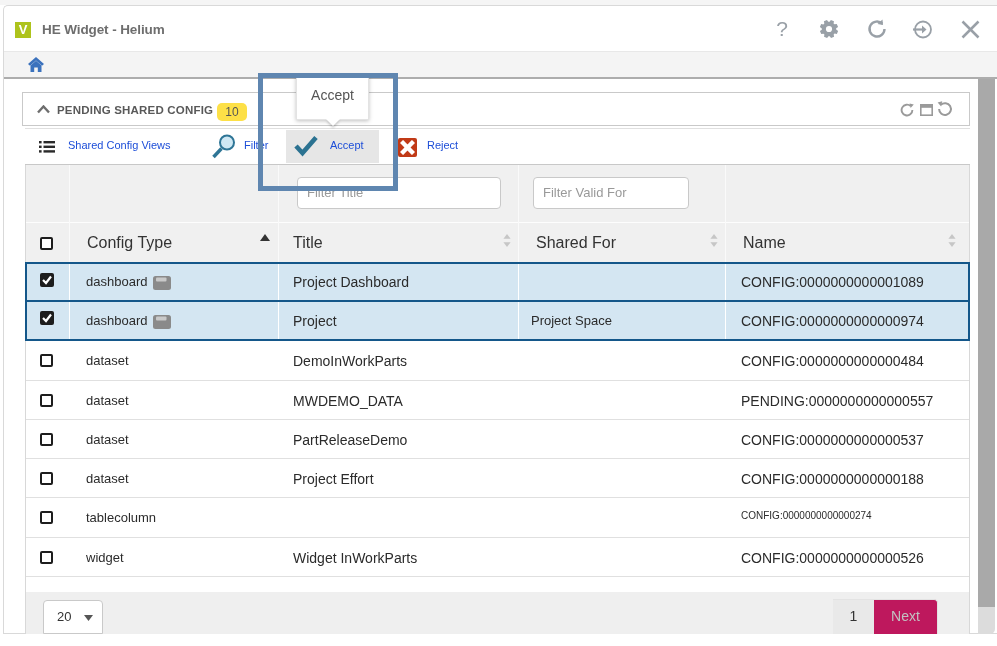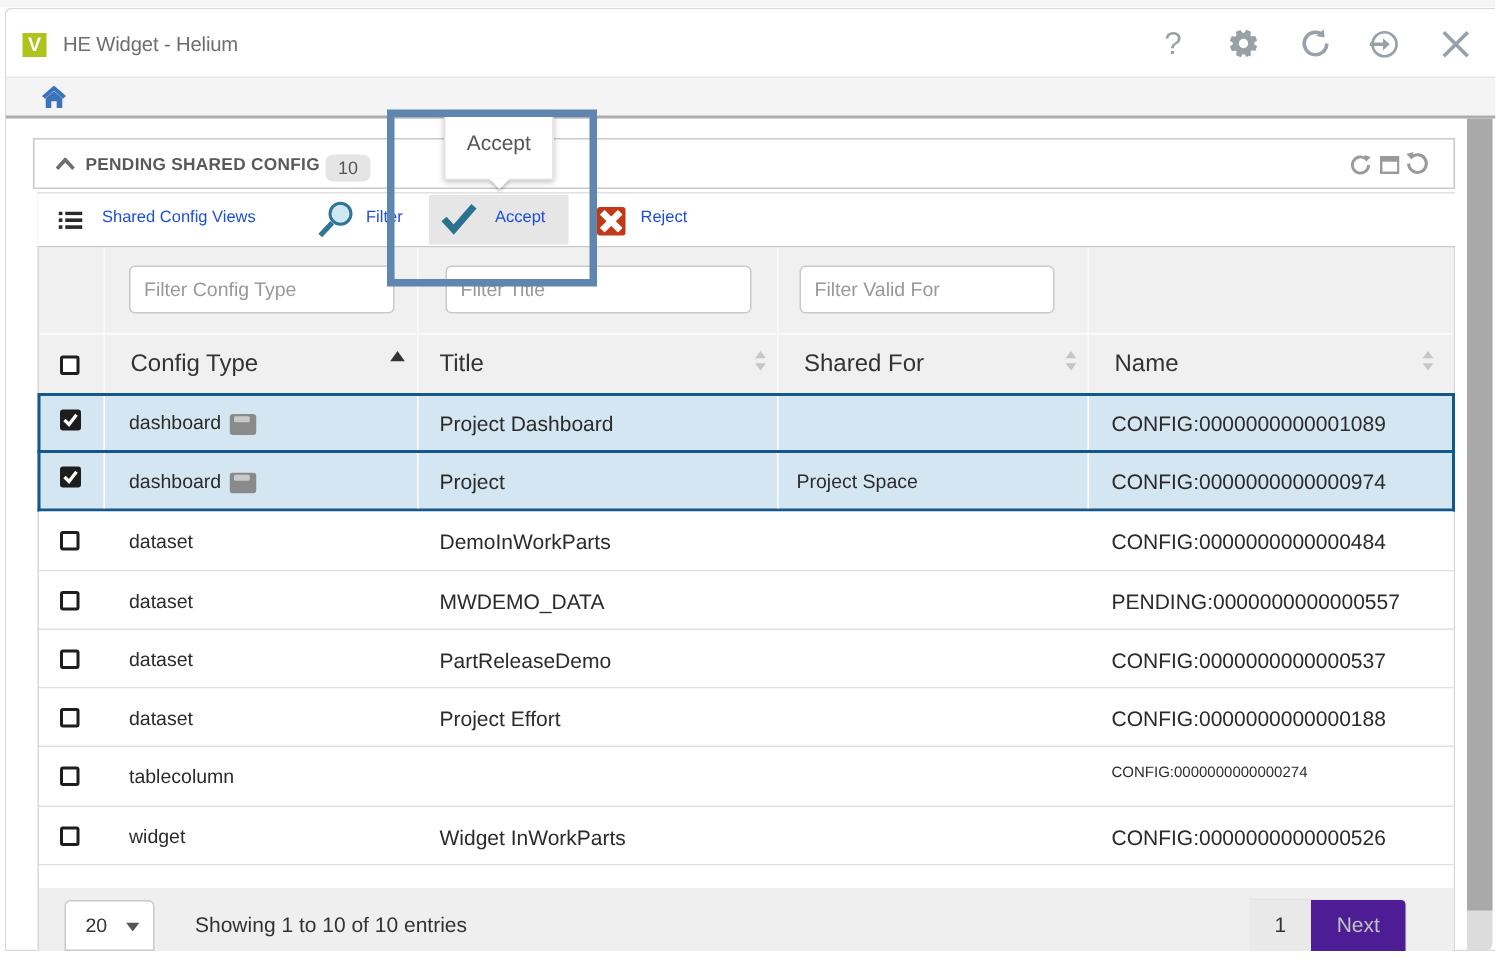--- a/index.html
+++ b/index.html
@@ -6,31 +6,31 @@
   html,body { width:997px; height:646px; overflow:hidden; background:#fff;
     font-family:"Liberation Sans", sans-serif; }
   .abs { position:absolute; }
   #page { position:relative; width:997px; height:646px; background:#fff; }
   .topstrip { left:0; top:0; width:997px; height:5px; background:#f5f5f5; }
   .dialog { left:3px; top:5px; width:994px; height:629px; background:#fff;
     border:1px solid #d9d9d9; border-right:none; border-radius:5px 0 0 0; }
   
   .logo { left:15px; top:22px; width:16px; height:16px; background:#aec31c;
     color:#fff; font-weight:bold; font-size:13px; text-align:center; line-height:16px; }
-  .title { left:42px; top:22px; font-size:13.5px; font-weight:normal; color:#6e6e6e; letter-spacing:-0.1px; }
+  .title { left:42px; top:22px; font-size:13.5px; font-weight:bold; color:#6e6e6e; letter-spacing:-0.1px; }
   
   .homebar { left:4px; top:51px; width:993px; height:28px; background:#f4f4f4;
     border-top:1px solid #e8e8e8; border-bottom:2px solid #adadad; }
   
   .sbtrack { left:978px; top:79px; width:17px; height:555px; background:#dcdcdc; border-radius:0 0 5px 0;}
   .sbthumb { left:978px; top:79px; width:17px; height:528px; background:#a9a9a9; }
   
   .phead { left:22px; top:92px; width:948px; height:34px; background:#fff; border:1px solid #c9c9c9; }
   .ph-title { left:57px; top:104px; font-size:11.5px; font-weight:bold; color:#595959; letter-spacing:.2px; }
-  .badge { left:217px; top:103px; width:30px; height:18px; background:#e5e5e5; border-radius:5px;
+  .badge { left:217px; top:103px; width:30px; height:18px; background:#fde047; border-radius:5px;
     color:#555; font-size:12px; text-align:center; line-height:18px; }
   
   .tablebox { left:25px; top:128px; width:945px; height:506px; background:#fff;
     border-left:1px solid #d8d8d8; border-right:1px solid #d8d8d8; }
   .toolbar { left:25px; top:128px; width:945px; height:37px; background:#fff; border-top:1px solid #e0e0e0; border-bottom:1px solid #c8c8c8; }
   .tb-text { top:139px; font-size:11px; color:#1d4ed8; }
   .acceptbg { left:286px; top:130px; width:93px; height:33px; background:#e6e6e6; }
   .rejicon { left:398px; top:138px; width:19px; height:19px; background:#c13a17; border-radius:2px; }
   .filterrow { left:26px; top:165px; width:943px; height:57px; background:#f0f0f0; }
   .finput { top:177px; height:32px; background:#fff; border:1px solid #c9c9c9; border-radius:4px;
@@ -50,21 +50,21 @@
   
   .gap { left:26px; top:577px; width:943px; height:15px; background:#fff; }
   .footer { left:26px; top:592px; width:943px; height:42px; background:#efefef; }
   .lensel { left:43px; top:600px; width:60px; height:34px; background:#fff; border:1px solid #c9c9c9;
     border-radius:4px 4px 0 0; font-size:13px; color:#333; }
   .showing { left:130px; top:608px; font-size:14px; color:#333; }
   .pgprev { left:749px; top:599px; width:84px; height:35px; background:#fff; border:1px solid #e3e3e3;
     border-bottom:none; border-radius:4px 0 0 0; color:#c2c2c2; font-size:14px; text-align:center; line-height:33px; }
   .pgone { left:833px; top:599px; width:41px; height:35px; background:#e9e9e9; border-top:1px solid #e3e3e3;
     color:#333; font-size:14px; text-align:center; line-height:33px; }
-  .pgnext { left:874px; top:599px; width:64px; height:35px; background:#4c1d95; border:1px solid #e3e3e3;
+  .pgnext { left:874px; top:599px; width:64px; height:35px; background:#be185d; border:1px solid #e3e3e3;
     border-bottom:none; border-left:none; border-radius:0 4px 0 0; color:#c2c2c2; font-size:14px;
     text-align:center; line-height:33px; }
   
   .tooltip { left:296px; top:76px; width:73px; height:44px; background:#fff;
     box-shadow:0 1px 4px rgba(0,0,0,.25); font-size:14px; color:#555; text-align:center; line-height:37px; z-index:30; border:1px solid #e3e3e3; }
   .tooltiparrow { left:326px; top:119px; z-index:30; width:0; height:0;
     border-left:7px solid transparent; border-right:7px solid transparent; border-top:7px solid #fff;
     filter:drop-shadow(0 2px 1px rgba(0,0,0,.2)); }
   .frame { left:258px; top:73px; width:140px; height:118px; border:5px solid #5f86b0; z-index:40; }
 </style>
@@ -159,23 +159,22 @@
       <line x1="13.5" y1="1.5" x2="1.5" y2="13.5"></line>
     </g>
   </svg>
   <div class="abs tb-text" style="left:427px">Reject</div>
 
   <div class="abs filterrow"></div>
   <div class="abs fsep" style="left:69px"></div>
   <div class="abs fsep" style="left:278px"></div>
   <div class="abs fsep" style="left:518px"></div>
   <div class="abs fsep" style="left:725px"></div>
-  <div class="abs finput" style="left:86px;width:177px">Filter Config Type</div>
   <div class="abs finput" style="left:297px;width:204px">Filter Title</div>
-  <div class="abs finput" style="left:533px;width:170px">Filter Valid For</div>
+  <div class="abs finput" style="left:533px;width:156px">Filter Valid For</div>
 
   <div class="abs headrow"></div>
   <div class="abs hsep" style="left:69px"></div>
   <div class="abs hsep" style="left:278px"></div>
   <div class="abs hsep" style="left:518px"></div>
   <div class="abs hsep" style="left:725px"></div>
   <div class="abs cbx" style="left:40px;top:237px"></div>
   <div class="abs hdr" style="left:87px">Config Type</div>
   <svg class="abs" style="left:260px;top:234px" width="10" height="7" viewBox="0 0 10 7">
     <path d="M5 0 L10 7 L0 7 Z" fill="#333"></path>
@@ -263,20 +262,19 @@
     </div>
 
   <div class="abs gap"></div>
   <div class="abs footer"></div>
   <div class="abs lensel">
       <span style="position:absolute;left:13px;top:8px">20</span>
     <svg style="position:absolute;left:40px;top:14px" width="9" height="6" viewBox="0 0 9 6">
         <path d="M0 0 L9 0 L4.5 6 Z" fill="#555"></path>
       </svg>
   </div>
-  <div class="abs showing">Showing 1 to 10 of 10 entries</div>
   <div class="abs pgone">1</div>
   <div class="abs pgnext">Next</div>
 
   <div class="abs tooltip">Accept</div>
   <div class="abs tooltiparrow"></div>
   <div class="abs frame"></div>
 </div>
 
 </body></html>

